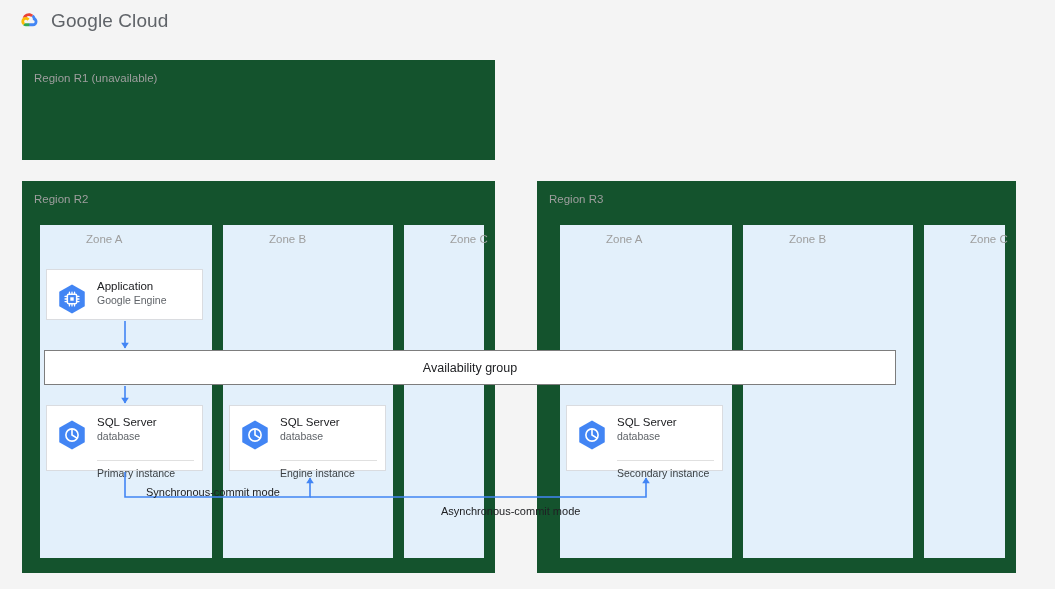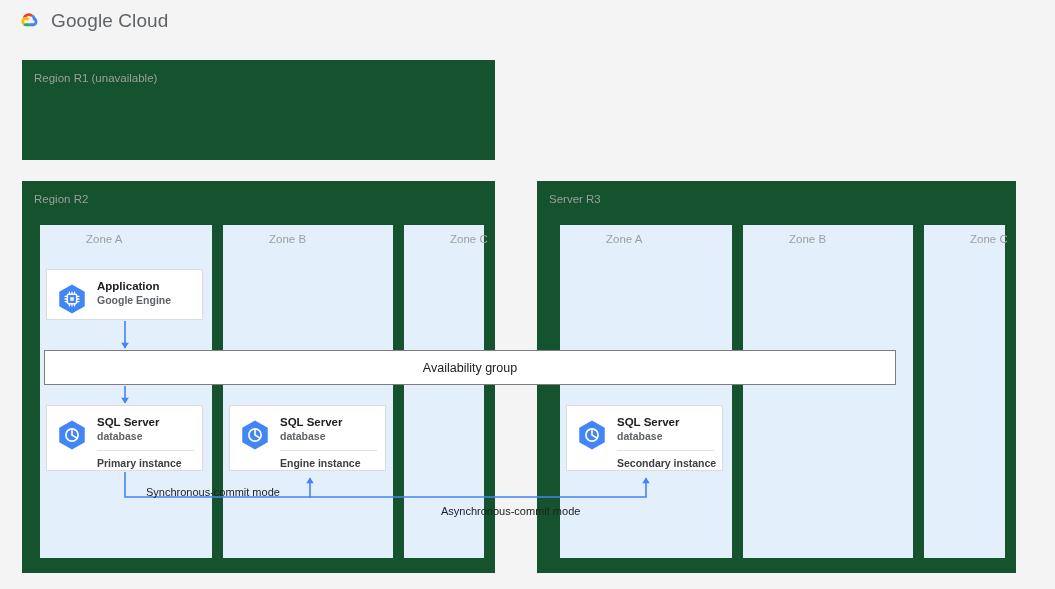--- a/index.html
+++ b/index.html
@@ -89,35 +89,34 @@
   }
   .card-icon {
     width: 34px; height: 34px;
     flex: 0 0 34px;
     margin-top: 2px;
   }
   .card-body {
     margin-left: 8px;
     flex: 1 1 auto;
     min-width: 0;
-    font-weight: bold;
   }
   .card-title {
     font-size: 11.5px;
     color: #202124;
     line-height: 13.5px;
   }
   .card-sub {
     font-size: 10.5px;
     color: #5f6368;
     line-height: 13.5px;
   }
   .card-divider {
     border-top: 1px solid #e0e0e0;
-    margin-top: 7px;
+    margin-top: 17px;
     padding-top: 6px;
   }
   .card-foot {
     font-size: 10.5px;
     color: #3c4043;
     line-height: 12px;
     white-space: nowrap;
   }
 
   #card-app      { left: 46px;  top: 269px; width: 157px; height: 51px; }
@@ -185,21 +184,21 @@
   <span class="zone-label">Zone A</span>
 </div>
 <div class="zone" id="zone-r2-b">
   <span class="zone-label">Zone B</span>
 </div>
 <div class="zone" id="zone-r2-c">
   <span class="zone-label">Zone C</span>
 </div>
 
 <div class="region" id="region-r3">
-  <span class="region-label">Server R3</span>
+  <span class="region-label">Region R3</span>
 </div>
 
 <div class="zone" id="zone-r3-a">
   <span class="zone-label">Zone A</span>
 </div>
 <div class="zone" id="zone-r3-b">
   <span class="zone-label">Zone B</span>
 </div>
 <div class="zone" id="zone-r3-c">
   <span class="zone-label">Zone C</span>

